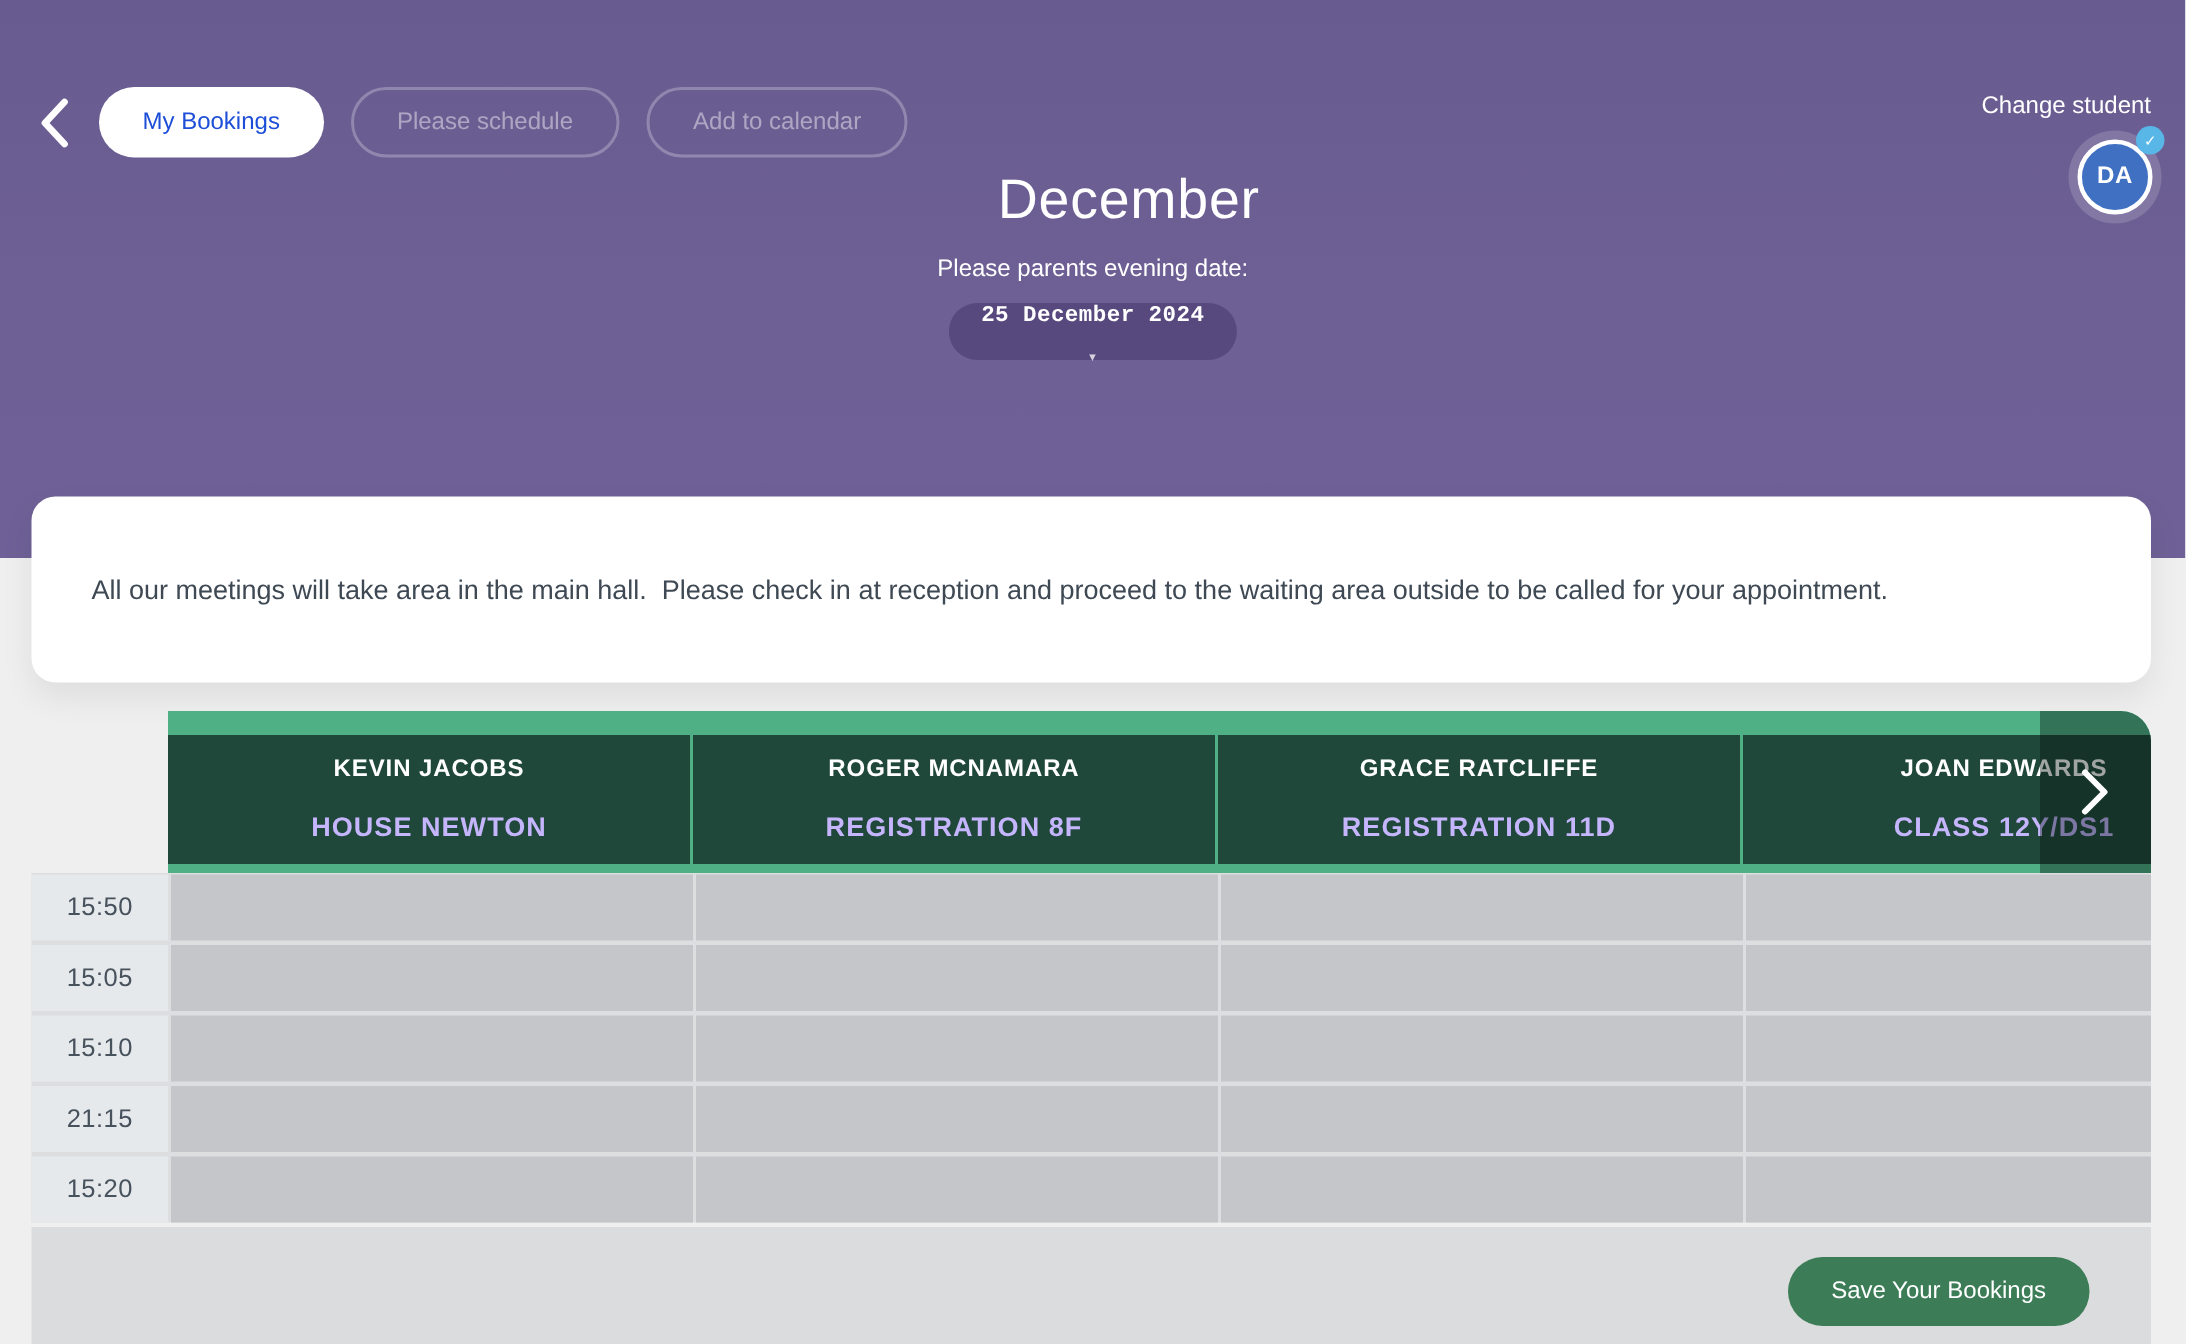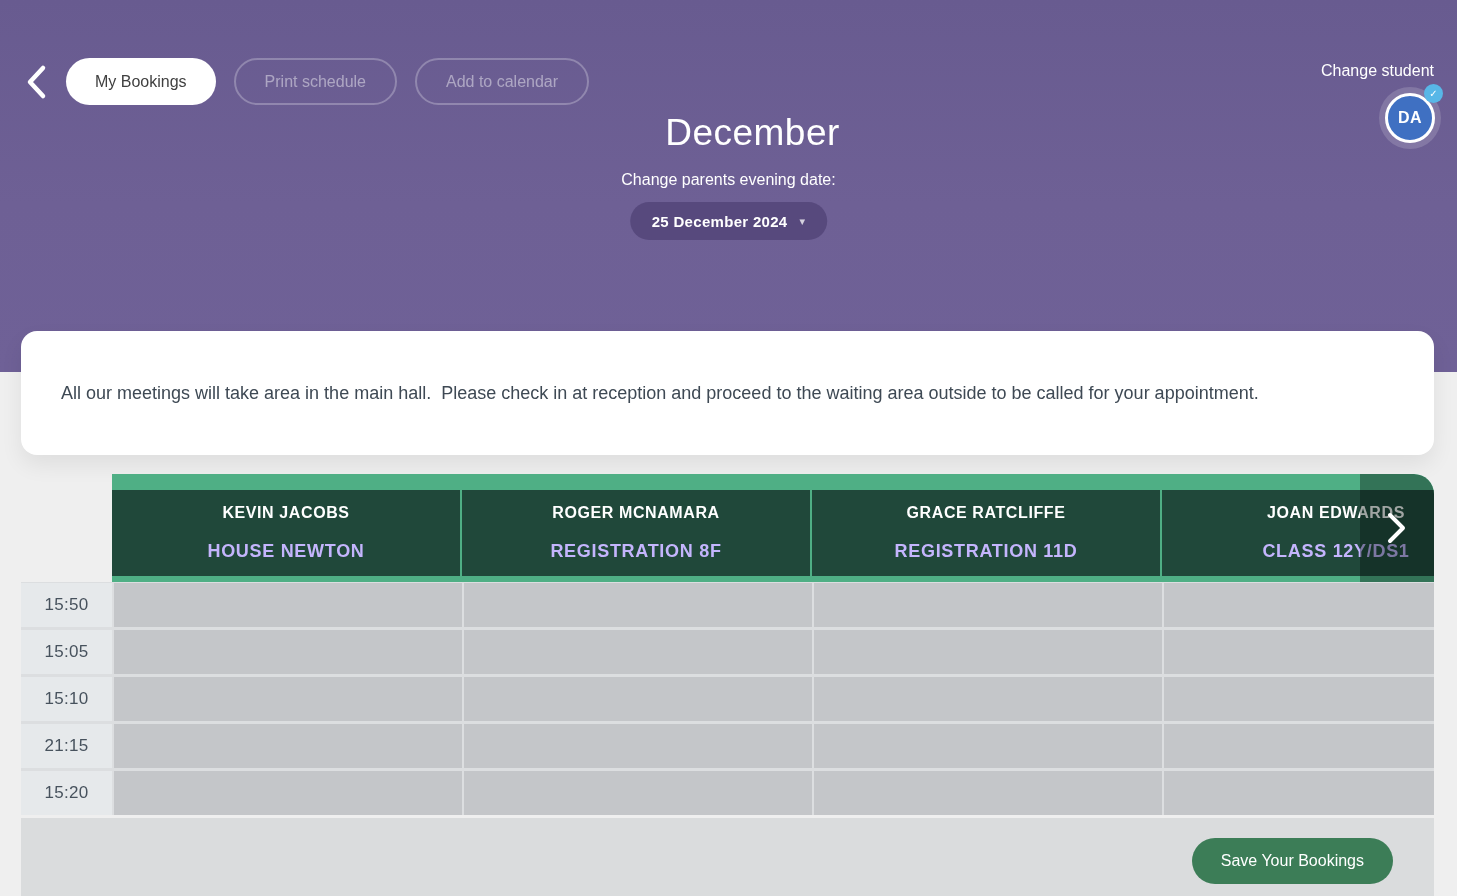--- a/index.html
+++ b/index.html
@@ -20,21 +20,21 @@
     position: absolute; left: 16px; top: 62px; width: 40px; height: 40px;
     background: transparent; border: none; cursor: pointer; padding: 0;
     display: flex; align-items: center; justify-content: center;
   }
   .tab-bar { position: absolute; left: 66px; top: 58px; display: flex; gap: 18px; }
   .tab {
     height: 47px; padding: 0 29px; border-radius: 24px;
     font-family: inherit; font-size: 16px; cursor: pointer;
     display: flex; align-items: center; white-space: nowrap;
   }
-  .tab.active { background: #ffffff; border: none; color: #404040; }
+  .tab.active { background: #ffffff; border: none; color: #1d4ed8; }
   .tab.ghost { background: transparent; border: 2px solid rgba(255,255,255,0.26); color: rgba(255,255,255,0.45); }
 
   .change-student {
     position: absolute; right: 23px; top: 62px; color: #ffffff; font-size: 16px; cursor: pointer;
   }
   .avatar-wrap {
     position: absolute; right: 16px; top: 87px; width: 62px; height: 62px;
     border-radius: 50%; background: rgba(255,255,255,0.16); cursor: pointer;
   }
   .avatar-circle {
@@ -53,23 +53,23 @@
     position: absolute; top: 112px; left: 0; width: 100%;
     text-align: center; color: #ffffff; font-size: 37px; font-weight: 500; letter-spacing: 0.5px; margin-left: 24px;
   }
   .hero-subtitle {
     position: absolute; top: 171px; left: 0; width: 100%;
     text-align: center; color: #ffffff; font-size: 16px;
   }
   .date-pill {
     position: absolute; top: 202px; left: 50%; transform: translateX(-50%);
     height: 38px; padding: 0 22px; border: none; border-radius: 19px;
-    background: #57497d; color: #ffffff; font-family: Liberation Sans, sans-serif;
+    background: #57497d; color: #ffffff; font-family: Liberation Mono, monospace;
     font-size: 15px; font-weight: bold; letter-spacing: 0.3px; cursor: pointer;
-    display: flex; align-items: center; gap: 12px;
+    display: flex; align-items: center; gap: 12px; flex-direction: column;
   }
   .date-pill .caret { font-size: 11px; color: rgba(255,255,255,0.75); font-weight: normal; }
 
   
   .notice {
     position: absolute; left: 21px; right: 23px; top: 331px; height: 124px;
     background: #ffffff; border-radius: 16px;
     box-shadow: 0 10px 22px rgba(0,0,0,0.07);
     display: flex; align-items: center; padding: 0 40px;
   }
@@ -123,37 +123,37 @@
   <div class="hero">
 
     <button class="back-btn">
       <svg width="24" height="36" viewBox="0 0 24 36">
         <polyline points="19,4 6,18 19,32" fill="none" stroke="#ffffff" stroke-width="4.5" stroke-linecap="round" stroke-linejoin="round"></polyline>
       </svg>
     </button>
 
     <div class="tab-bar">
       <button class="tab active">My Bookings</button>
-      <button class="tab ghost">Print schedule</button>
+      <button class="tab ghost">Please schedule</button>
       <button class="tab ghost">Add to calendar</button>
     </div>
 
     <div class="change-student">Change student</div>
 
     <div class="avatar-wrap">
       <div class="avatar-circle">
         <span>DA</span>
       </div>
       <div class="avatar-badge">
         <span>✓</span>
       </div>
     </div>
 
     <h1 class="hero-title">December</h1>
-    <div class="hero-subtitle">Change parents evening date:</div>
+    <div class="hero-subtitle">Please parents evening date:</div>
 
     <button class="date-pill">
       <span>25 December 2024</span>
       <span class="caret">▾</span>
     </button>
   </div>
 
   <div class="notice">
     <p>All our meetings will take area in the main hall.  Please check in at reception and proceed to the waiting area outside to be called for your appointment.</p>
   </div>

